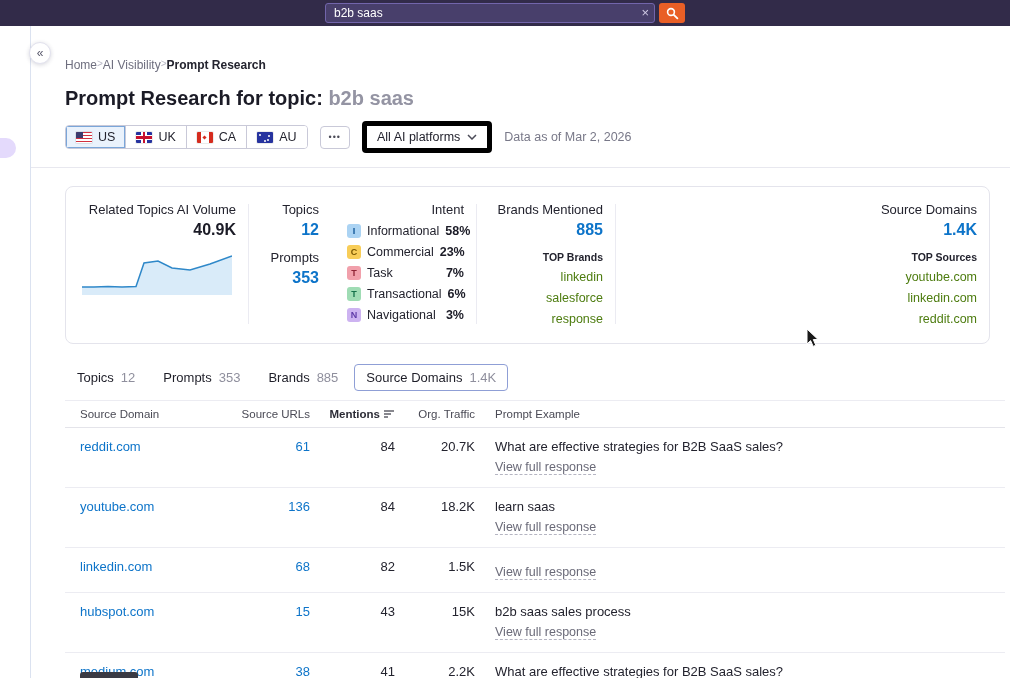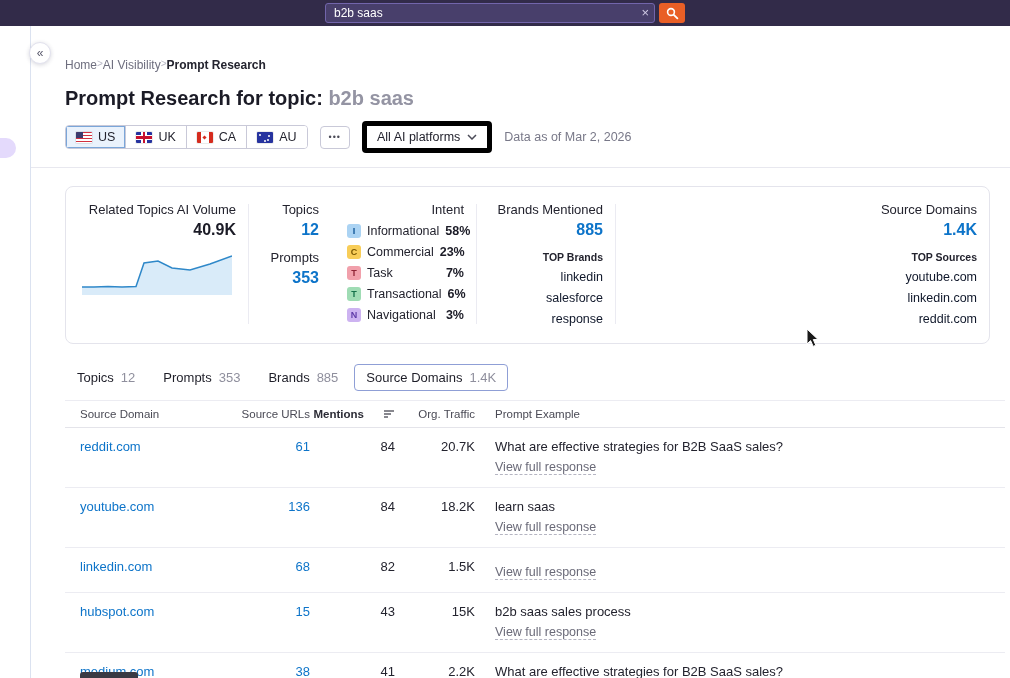--- a/index.html
+++ b/index.html
@@ -69,35 +69,35 @@
   .intent-ic { width:14px; height:14px; border-radius:3px; font-size:9px; font-weight:700; display:flex; align-items:center; justify-content:center; flex-shrink:0; }
   .ic-0 { background:#abd3f3; color:#0b5394; }
   .ic-1 { background:#f8cd58; color:#7a5600; }
   .ic-2 { background:#f1a0ab; color:#8f2335; }
   .ic-3 { background:#9fdcb4; color:#14714a; }
   .ic-4 { background:#cdb3f1; color:#5f3ba8; }
   .intent-pct { margin-left:auto; font-weight:700; color:#1b1b26; }
   .sec4 { width:138px; }
   .sec5 { flex:1; }
   .top-label { font-size:10.5px; font-weight:700; color:#23232e; margin-top:12px; }
-  .top-item { font-size:12.5px; color:#0f172a; margin-top:7px; }
+  .top-item { font-size:12.5px; color:#4d7c0f; margin-top:7px; }
   .sparkline { margin-top:10px; display:block; }
 
   
   .tabs-row { display:flex; gap:4px; align-items:center; margin-top:20px; }
   .tab { display:flex; gap:7px; align-items:center; padding:5px 11px; font-size:13px; color:#1e1e28; border:1px solid transparent; border-radius:4px; cursor:pointer; background:transparent; font-family:inherit; }
   .tab .count { color:#8f8f9d; }
   .tab.selected { border-color:#8f9fd6; background:#fff; }
 
   
   .table { margin:9px 5px 0 0; }
   .thead, .trow { display:grid; grid-template-columns:160px 70px 85px 80px 1fr; align-items:start; }
   .thead { border-top:1px solid #ececf2; border-bottom:1px solid #e4e4ea; padding:7px 0 7px 15px; font-size:11.5px; color:#4a4a55; align-items:center; }
   .th.num, .td.num { text-align:right; }
-  .th.mentions { display:flex; justify-content:flex-end; align-items:center; gap:20px; font-weight:700; color:#2c2c36; }
+  .th.mentions { display:flex; justify-content:flex-end; align-items:center; gap:4px; font-weight:700; color:#2c2c36; }
   .th.prompt, .td.prompt { padding-left:20px; }
   .trow { padding:11px 0 12px 15px; border-bottom:1px solid #ececf2; font-size:13px; color:#23232e; }
   .td.domain a, .td.num.link { color:#0d74c9; text-decoration:none; cursor:pointer; }
   .view-link { display:inline-block; margin-top:6px; font-size:12.5px; color:#6a6a78; border-bottom:1px dashed #b5b5c2; cursor:pointer; }
 
   
   .bottom-blob { position:absolute; left:80px; bottom:0; width:58px; height:6px; background:#3a3a44; border-radius:3px 3px 0 0; }
   .cursor { position:absolute; left:806px; top:328px; z-index:20; pointer-events:none; }
 </style>
 </head>

